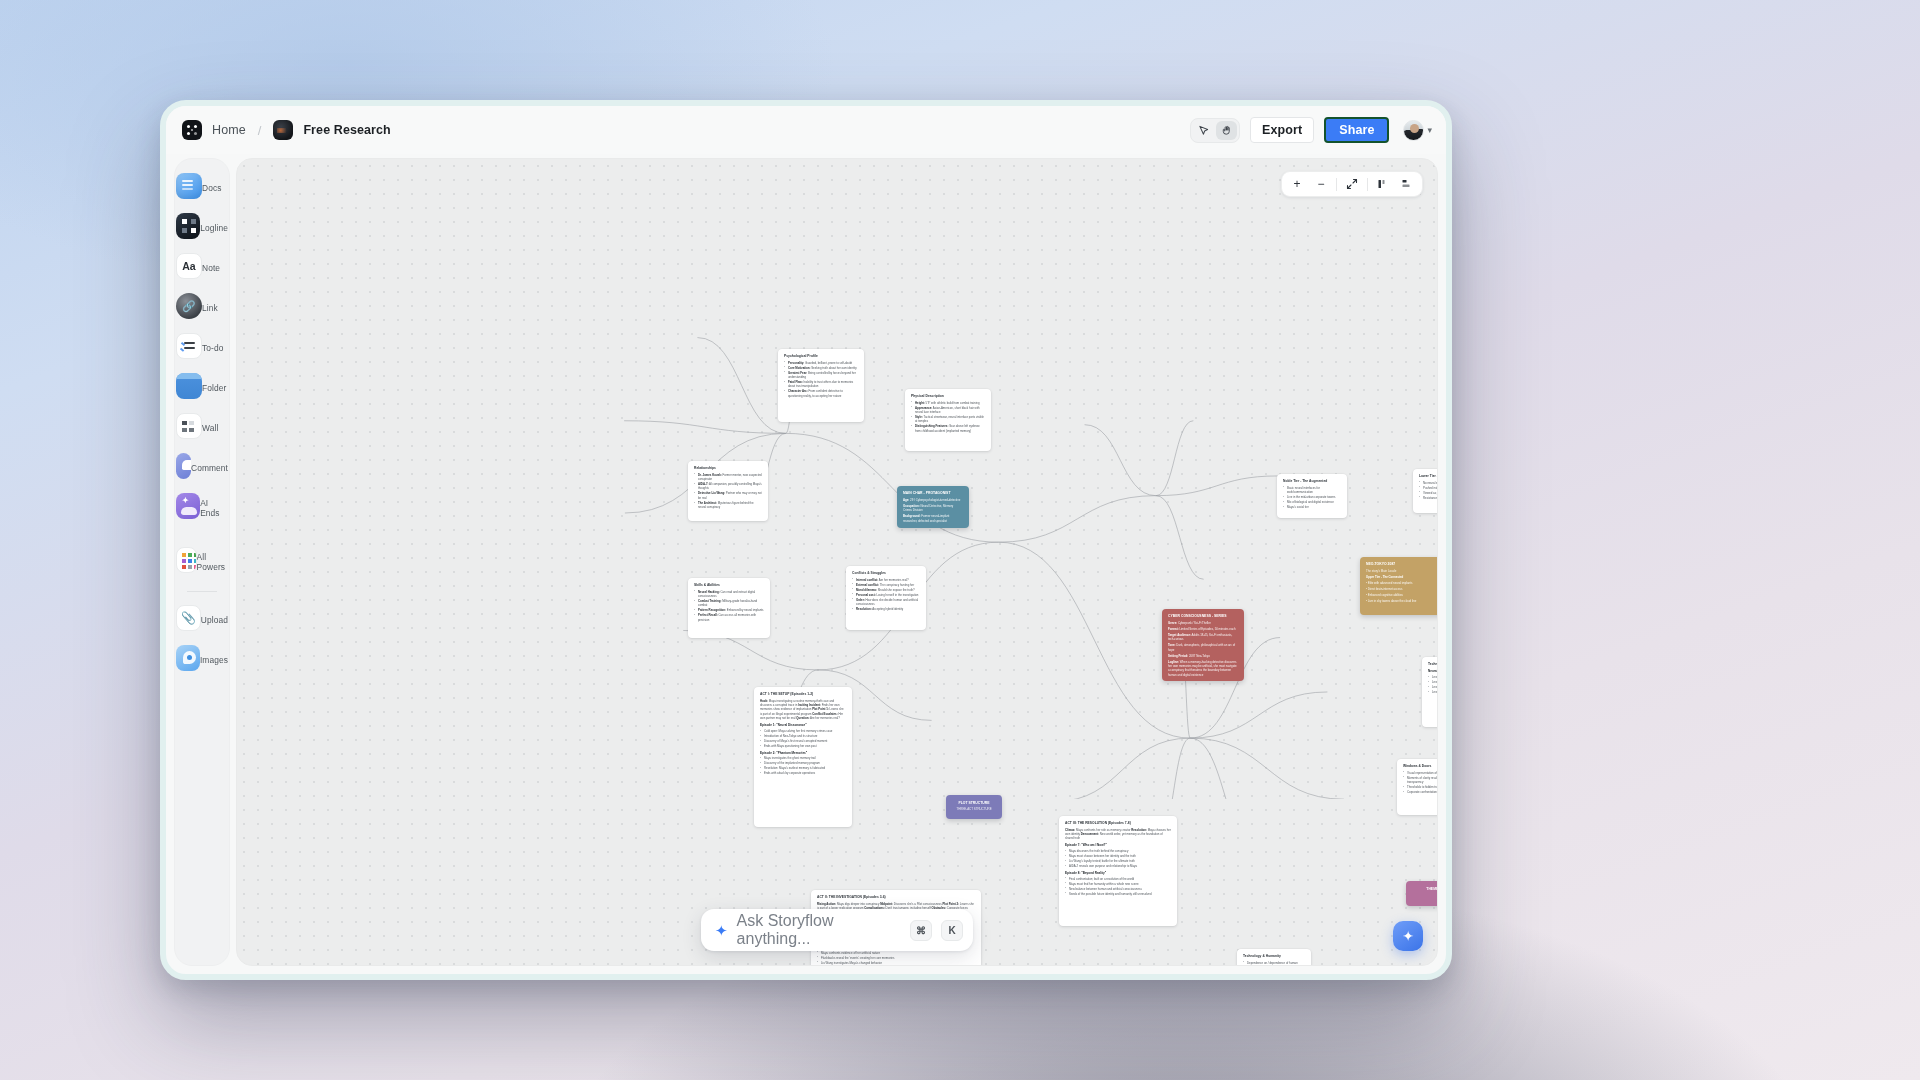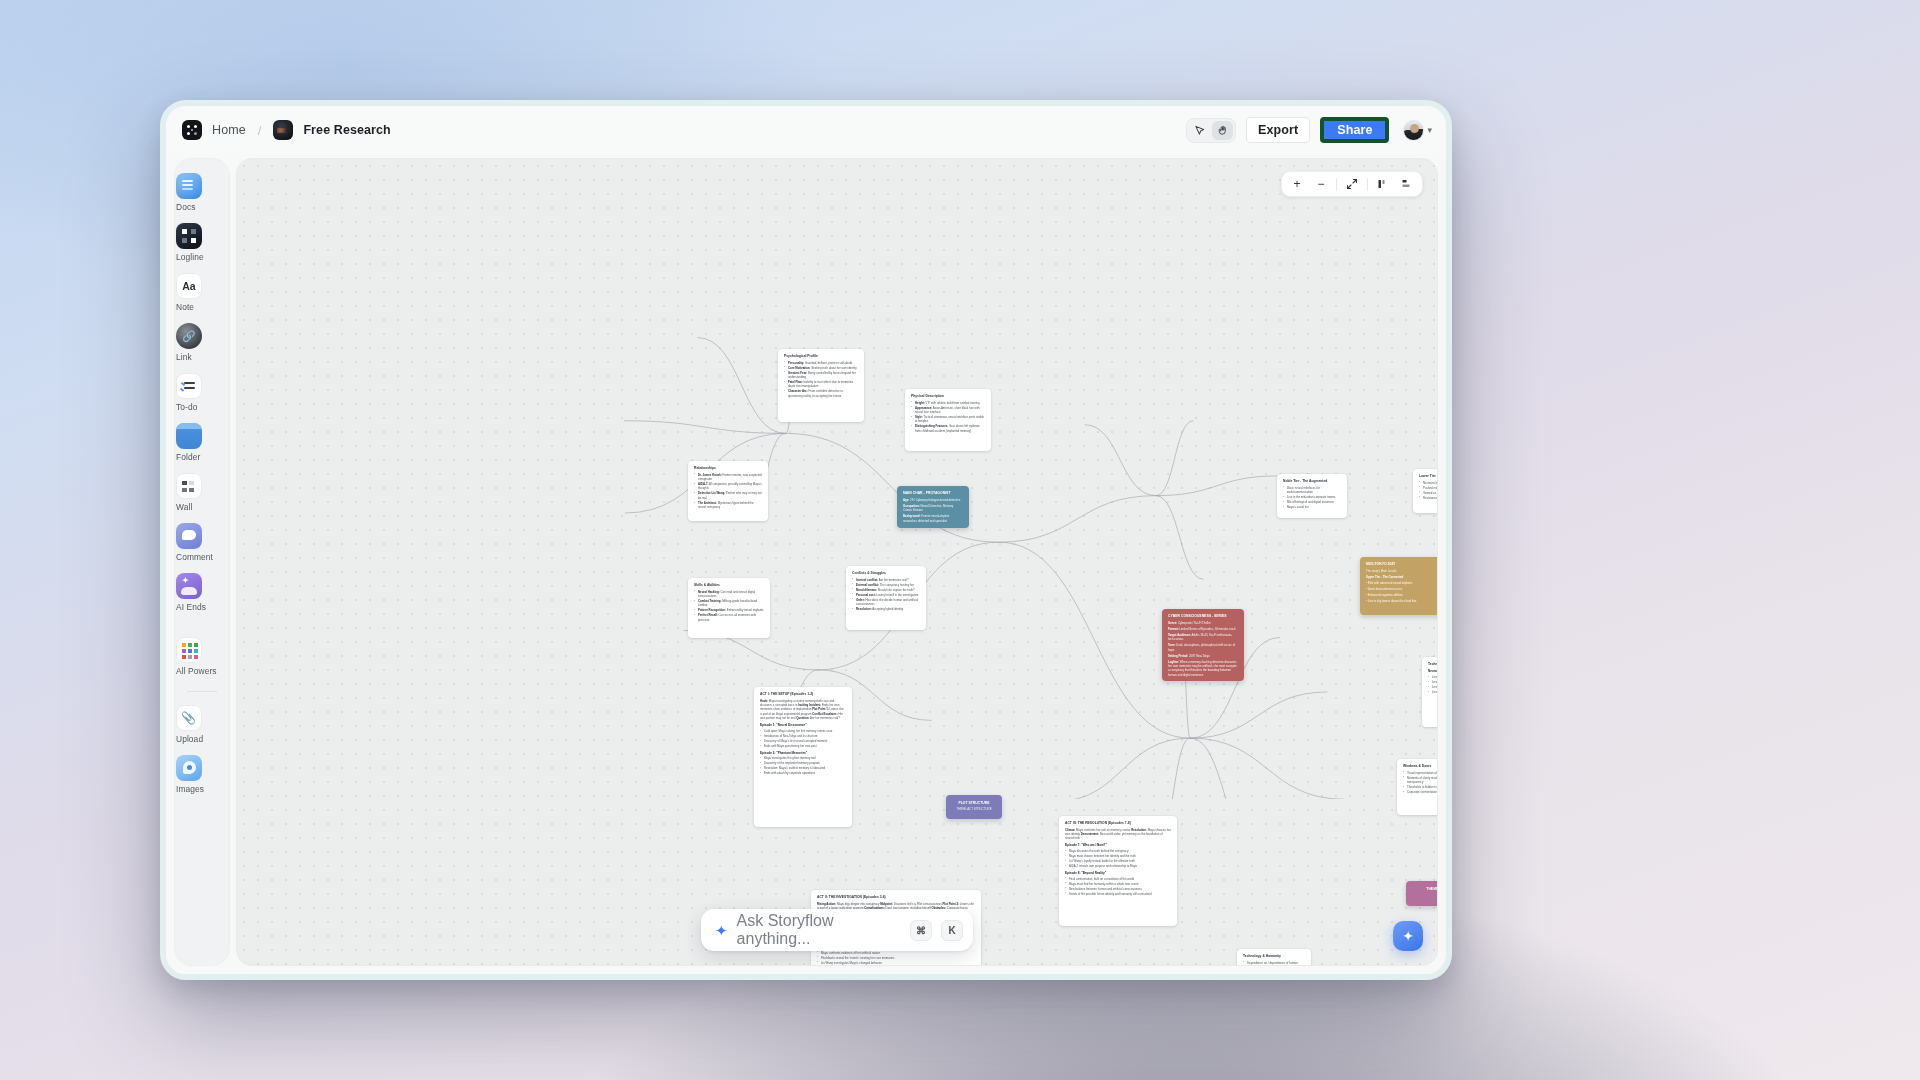--- a/index.html
+++ b/index.html
@@ -76,21 +76,21 @@
     display: flex; align-items: center; justify-content: center;
     color: #3d434a;
   }
   .tool-btn.active { background: #dfe2e4; }
   .btn {
     height: 26px; padding: 0 11px; border-radius: 4px;
     display: flex; align-items: center; justify-content: center;
     font-size: 12.5px; font-weight: 600; letter-spacing: .1px;
   }
   .btn-export { background: #fff; border: 1px solid #e4e6e8; color: #1d2125; }
-  .btn-share { background: #3b7cf6; color: #fff; border: 4px solid #14532d; padding: 0 13px; }
+  .btn-share { background: #3b7cf6; color: #fff; border: 2px solid #14532d; padding: 0 13px; }
   .avatar-wrap { display: flex; align-items: center; gap: 3px; margin-left: 4px; }
   .avatar {
     width: 21px; height: 21px; border-radius: 50%;
     background: linear-gradient(175deg,#e7ecef 0%, #cfd6da 46%, #25292e 47%, #15181c 100%);
     border: 1px solid #e2e5e7; position: relative; overflow: hidden;
   }
   .avatar::before {
     content:""; position:absolute; left:6px; top:3px; width:9px; height:9px;
     border-radius:50%; background:#c8a487;
   }
@@ -100,21 +100,21 @@
   .body-area { flex: 1 1 auto; display: flex; padding: 4px 8px 8px 8px; position: relative; min-height: 0; }
 
   
   .sidebar {
     width: 56px; flex: 0 0 56px; margin-right: 6px;
     background: #f1f2f3; border-radius: 18px;
     display: flex; flex-direction: column; align-items: center;
     padding: 14px 0; gap: 0;
     border: 1px solid #edeeef;
   }
-  .side-item { width: 52px; display: flex; flex-direction: column; align-items: flex-start; margin-bottom: 11px; }
+  .side-item { width: 52px; display: flex; flex-direction: row; align-items: center; margin-bottom: 11px; }
   .side-ico {
     width: 26px; height: 26px; border-radius: 8px; margin-bottom: 3px;
     display: flex; align-items: center; justify-content: center;
     font-size: 11px; font-weight: 700; color: #2b3036;
     position: relative; overflow: hidden;
   }
   .side-label { font-size: 8.4px; color: #51585e; letter-spacing: .1px; }
   .ico-docs { background: linear-gradient(145deg,#8fc4f5,#3e93ec); box-shadow: inset 0 -3px 6px rgba(0,0,0,.08); }
   .ico-docs::after { content:""; position:absolute; left:6px; top:7px; width:11px; height:2px; background:rgba(255,255,255,.85); box-shadow:0 4px 0 rgba(255,255,255,.85), 0 8px 0 rgba(255,255,255,.6); border-radius:1px;}
   .ico-tactics { background: linear-gradient(150deg,#2e3946,#0d1117); }

